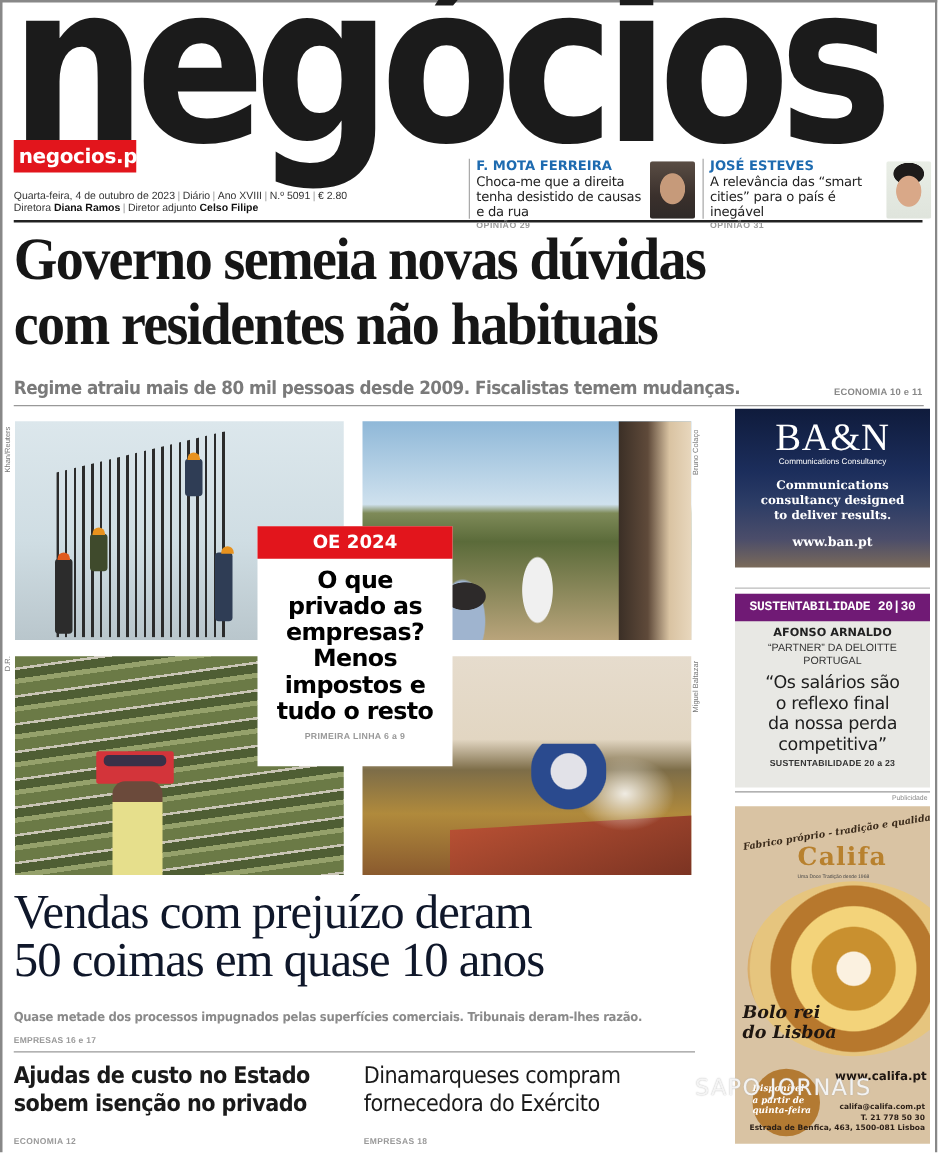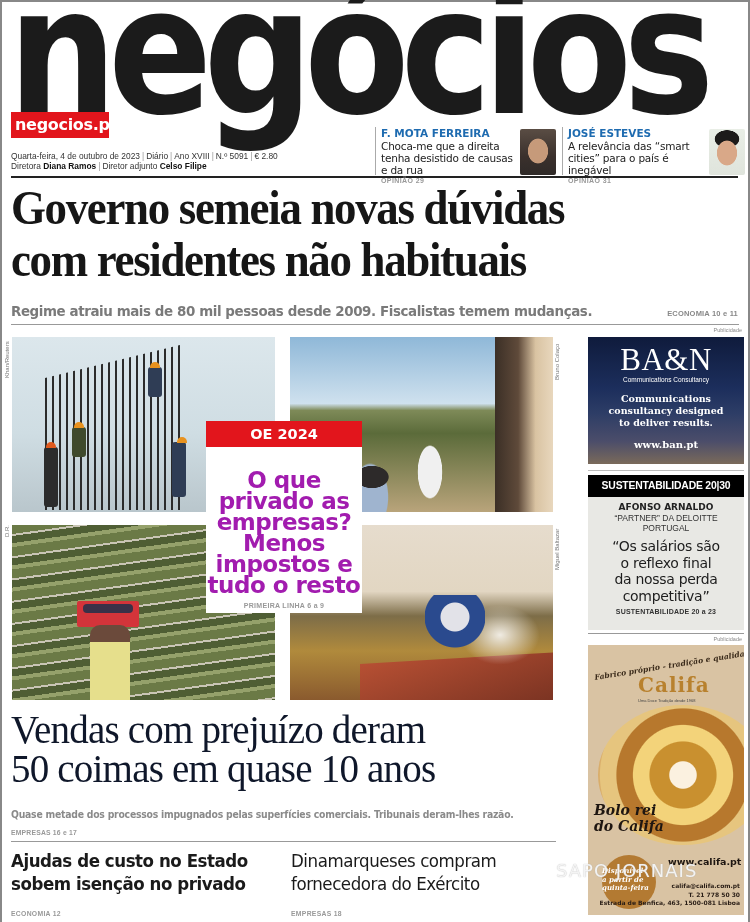--- a/index.html
+++ b/index.html
@@ -51,33 +51,33 @@
   .ph-br { left: 290px; top: 525px; width: 263px; height: 175px; background: linear-gradient(180deg, #e6dccd 0%, #e2d6c2 38%, #7d6d48 52%, #b08a3c 72%, #8a5a2e 100%); }
   .ph-br .beam { position: absolute; left: 70px; top: 115px; width: 200px; height: 60px; background: linear-gradient(160deg, #c45637, #7a3322); clip-path: polygon(0 40%, 100% 20%, 100% 100%, 0 100%); }
   .ph-br .welder { position: absolute; left: 135px; top: 70px; width: 60px; height: 60px; background: radial-gradient(circle at 30px 22px, #e2e2e8 0 14px, #2a4a8e 15px 30px, transparent 31px); }
   .ph-br .smoke { position: absolute; left: 170px; top: 80px; width: 80px; height: 60px; background: radial-gradient(ellipse at center, rgba(255,255,255,0.85), rgba(255,255,255,0) 70%); }
 
   .credit { position: absolute; font-size: 6px; color: #777; transform: rotate(-90deg); transform-origin: left top; white-space: nowrap; }
 
   
   .oe-box { position: absolute; left: 206px; top: 421px; width: 156px; height: 192px; background: #fff; }
   .oe-tag { height: 26px; background: #e2151c; color: #fff; text-align: center; font-family: "DejaVu Sans", sans-serif; font-weight: bold; font-size: 14.5px; line-height: 26px; }
-  .oe-title { text-align: center; font-family: "DejaVu Sans", sans-serif; font-weight: bold; font-size: 23px; line-height: 21px; color: #a21caf; margin-top: 23px; letter-spacing: -0.5px; }
+  .oe-title { text-align: center; font-family: "DejaVu Sans", sans-serif; font-weight: bold; font-size: 19px; line-height: 21px; color: #000000; margin-top: 7px; letter-spacing: -0.5px; }
   .oe-ref { text-align: center; font-size: 7px; font-weight: bold; color: #999; letter-spacing: 0.3px; margin-top: 6px; }
 
   
   .pub { position: absolute; right: 8px; font-size: 5.5px; color: #888; }
-  .ad-ban { position: absolute; left: 588px; top: 337px; width: 156px; height: 127px; background: linear-gradient(180deg, #0f1b3c 0%, #1c2e5c 40%, #2d3d66 60%, #4b4d6a 82%, #7a6a5a 100%); color: #fff; text-align: center; }
+  .ad-ban { position: absolute; left: 588px; top: 327px; width: 156px; height: 127px; background: linear-gradient(180deg, #0f1b3c 0%, #1c2e5c 40%, #2d3d66 60%, #4b4d6a 82%, #7a6a5a 100%); color: #fff; text-align: center; }
   .ban-logo { font-family: "Liberation Serif", serif; font-size: 31px; line-height: 32px; margin-top: 7px; letter-spacing: 0.5px; }
   .ban-sub { font-size: 6.5px; line-height: 8px; }
   .ban-copy { font-family: "DejaVu Serif", serif; font-weight: bold; font-size: 9.5px; line-height: 12px; margin-top: 9px; }
   .ban-url { font-family: "DejaVu Serif", serif; font-weight: bold; font-size: 10px; margin-top: 10px; }
 
   .sust { position: absolute; left: 588px; top: 475px; width: 156px; height: 155px; background: #e8e8e4; text-align: center; }
-  .sust-tag { height: 22px; background: #000000; color: #fff; font-family: Liberation Sans, sans-serif; font-weight: bold; font-size: 10.4px; line-height: 22px; letter-spacing: -0.2px; }
+  .sust-tag { height: 22px; background: #701a75; color: #fff; font-family: Liberation Mono, monospace; font-weight: bold; font-size: 10.4px; line-height: 22px; letter-spacing: -0.2px; }
   .sust-name { font-family: "DejaVu Sans", sans-serif; font-weight: bold; font-size: 9px; line-height: 11px; margin-top: 5px; color: #222; }
   .sust-role { font-size: 8.5px; line-height: 10px; color: #333; padding: 0 14px; }
   .sust-quote { font-family: "DejaVu Sans", sans-serif; font-size: 14px; line-height: 16.5px; margin-top: 5px; color: #1d1d1d; letter-spacing: -0.3px; }
   .sust-ref { font-size: 7px; font-weight: bold; color: #333; margin-top: 4px; letter-spacing: 0.2px; }
 
   .ad-califa { position: absolute; left: 588px; top: 645px; width: 156px; height: 270px; background: #d9c3a3; overflow: hidden; }
   .cal-tag { position: absolute; left: 6px; top: 4px; font-family: "DejaVu Serif", serif; font-style: italic; font-weight: bold; font-size: 7.6px; color: #3a2a1a; transform: rotate(-9deg); transform-origin: left top; white-space: nowrap; top: 28px; }
   .cal-logo { position: absolute; left: 50px; top: 28px; font-family: "DejaVu Serif", serif; font-weight: bold; font-size: 20px; color: #b8812e; letter-spacing: 1px; }
   .cal-since { position: absolute; left: 50px; top: 53px; font-size: 4px; color: #444; }
   .cal-cake { position: absolute; left: 10px; top: 60px; width: 170px; height: 140px; border-radius: 50%; background: radial-gradient(circle at 50% 50%, #fbf1e0 0 12%, #c9902f 13% 30%, #f3d37a 31% 45%, #b7782d 46% 60%, #e6c57e 61% 75%, #d9ad6a 76%); }
@@ -208,21 +208,21 @@
 <div class="rule-thin" style="left:588px; top:633px; width:156px; background:#999;"></div>
 <div class="pub" style="top:636px;">Publicidade</div>
 
 <div class="ad-califa">
   <div class="cal-cake"></div>
   <div class="cal-tag">Fabrico próprio - tradição e qualidade</div>
   <div class="cal-logo">Califa</div>
   <div class="cal-since">Uma Doce Tradição desde 1968</div>
   <div class="cal-product">
     <div>Bolo rei</div>
-    <div>do Califa</div>
+    <div>do Lisboa</div>
   </div>
   <div class="cal-badge">
     <div>Disponível</div>
     <div>a partir de</div>
     <div>quinta-feira</div>
   </div>
   <div class="cal-url">www.califa.pt</div>
   <div class="cal-contact">
     <div>califa@califa.com.pt</div>
     <div>T. 21 778 50 30</div>

